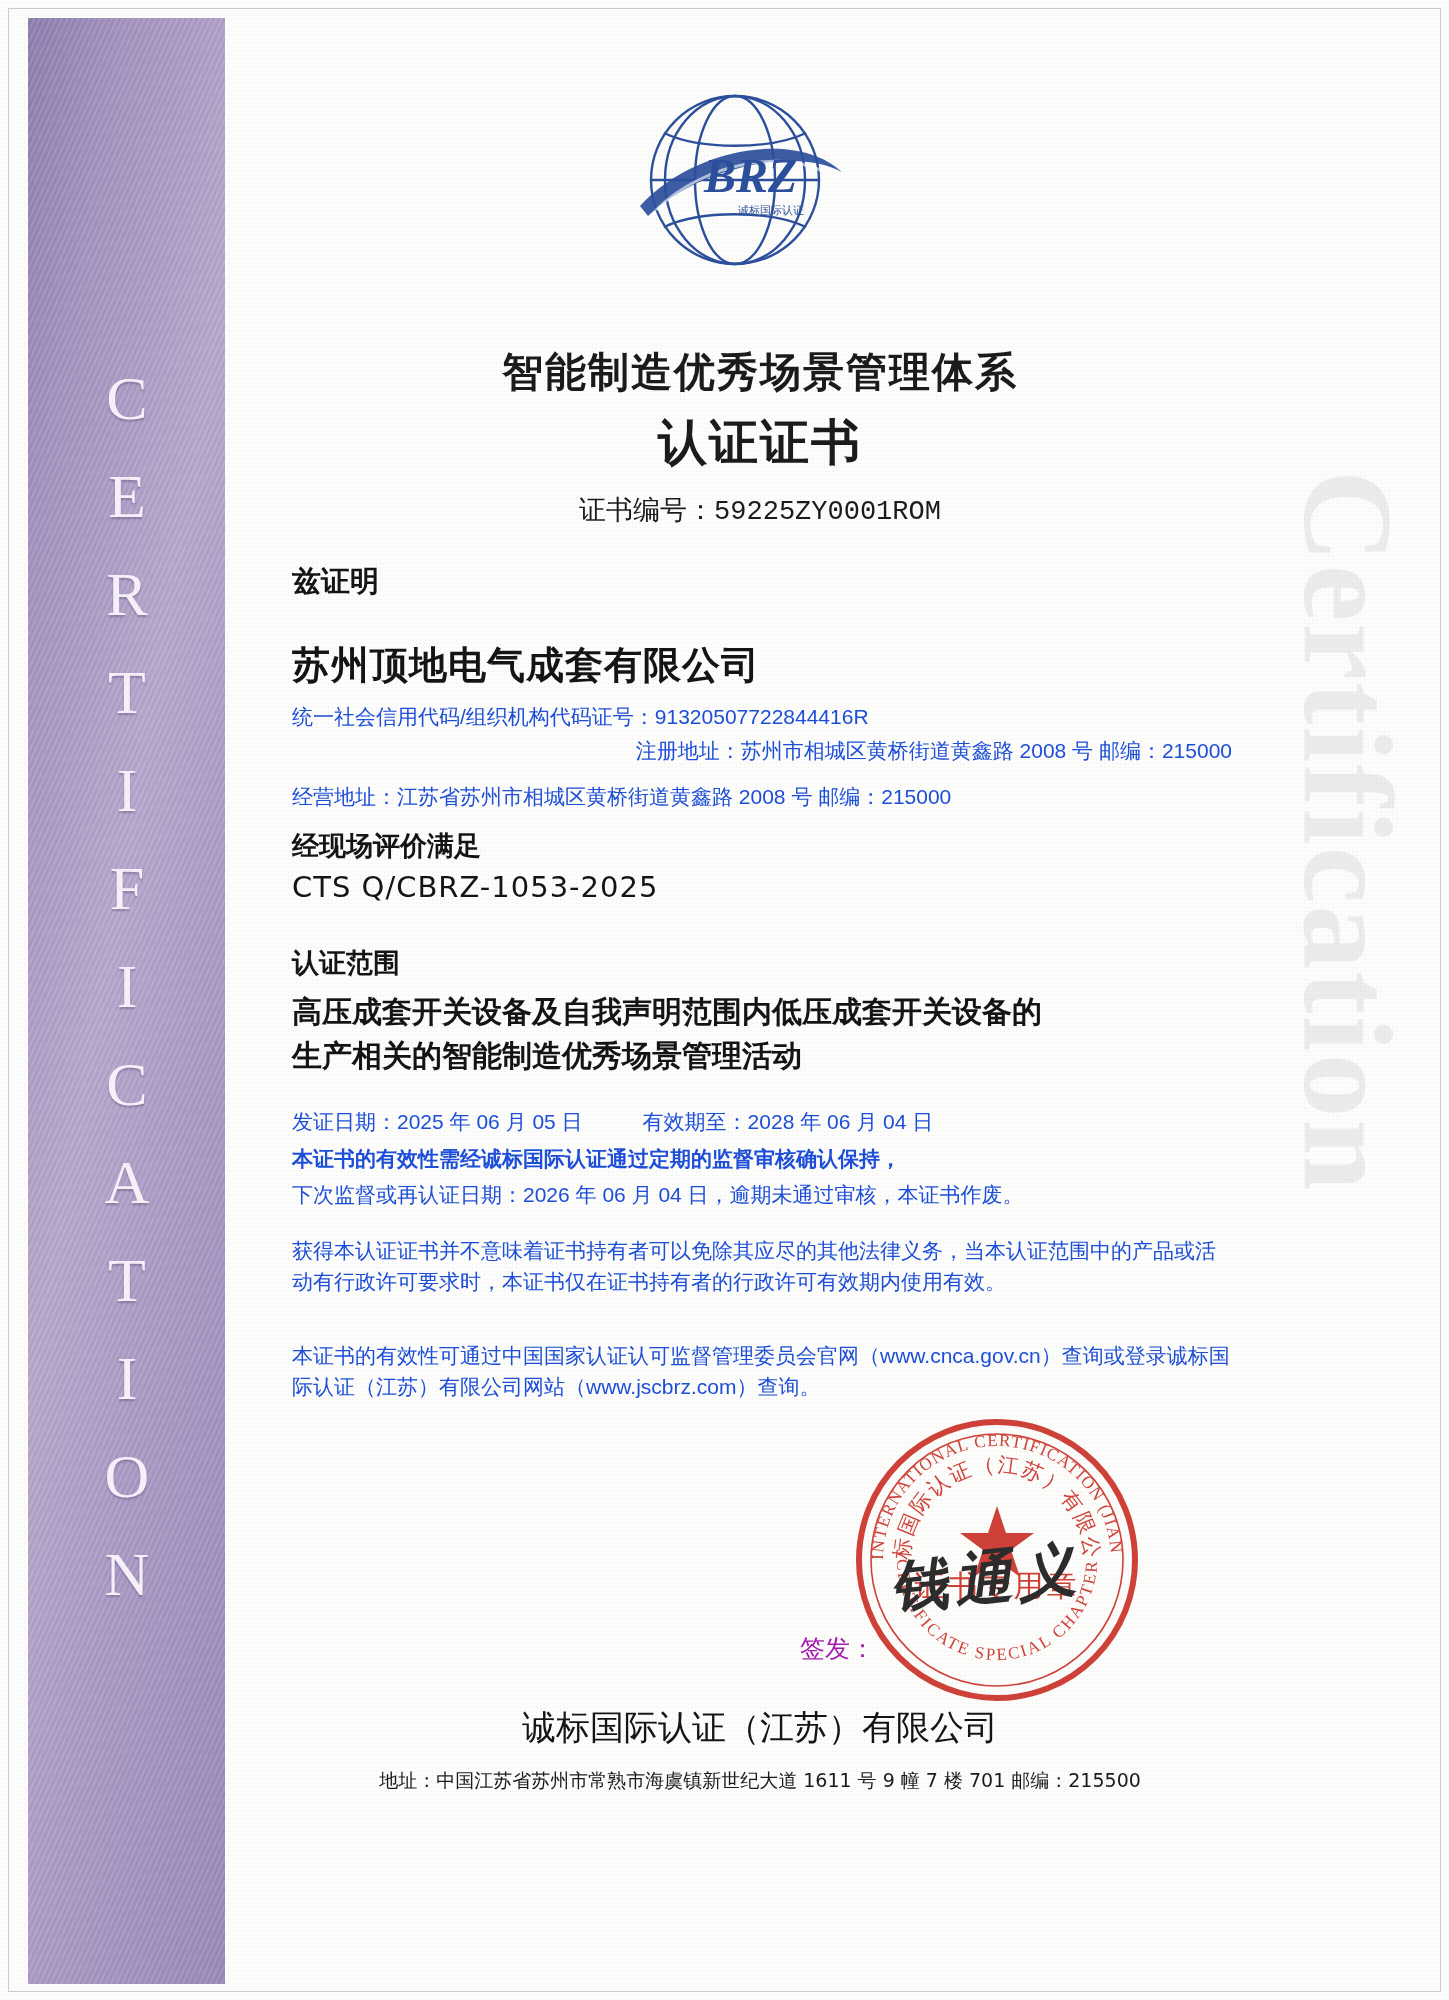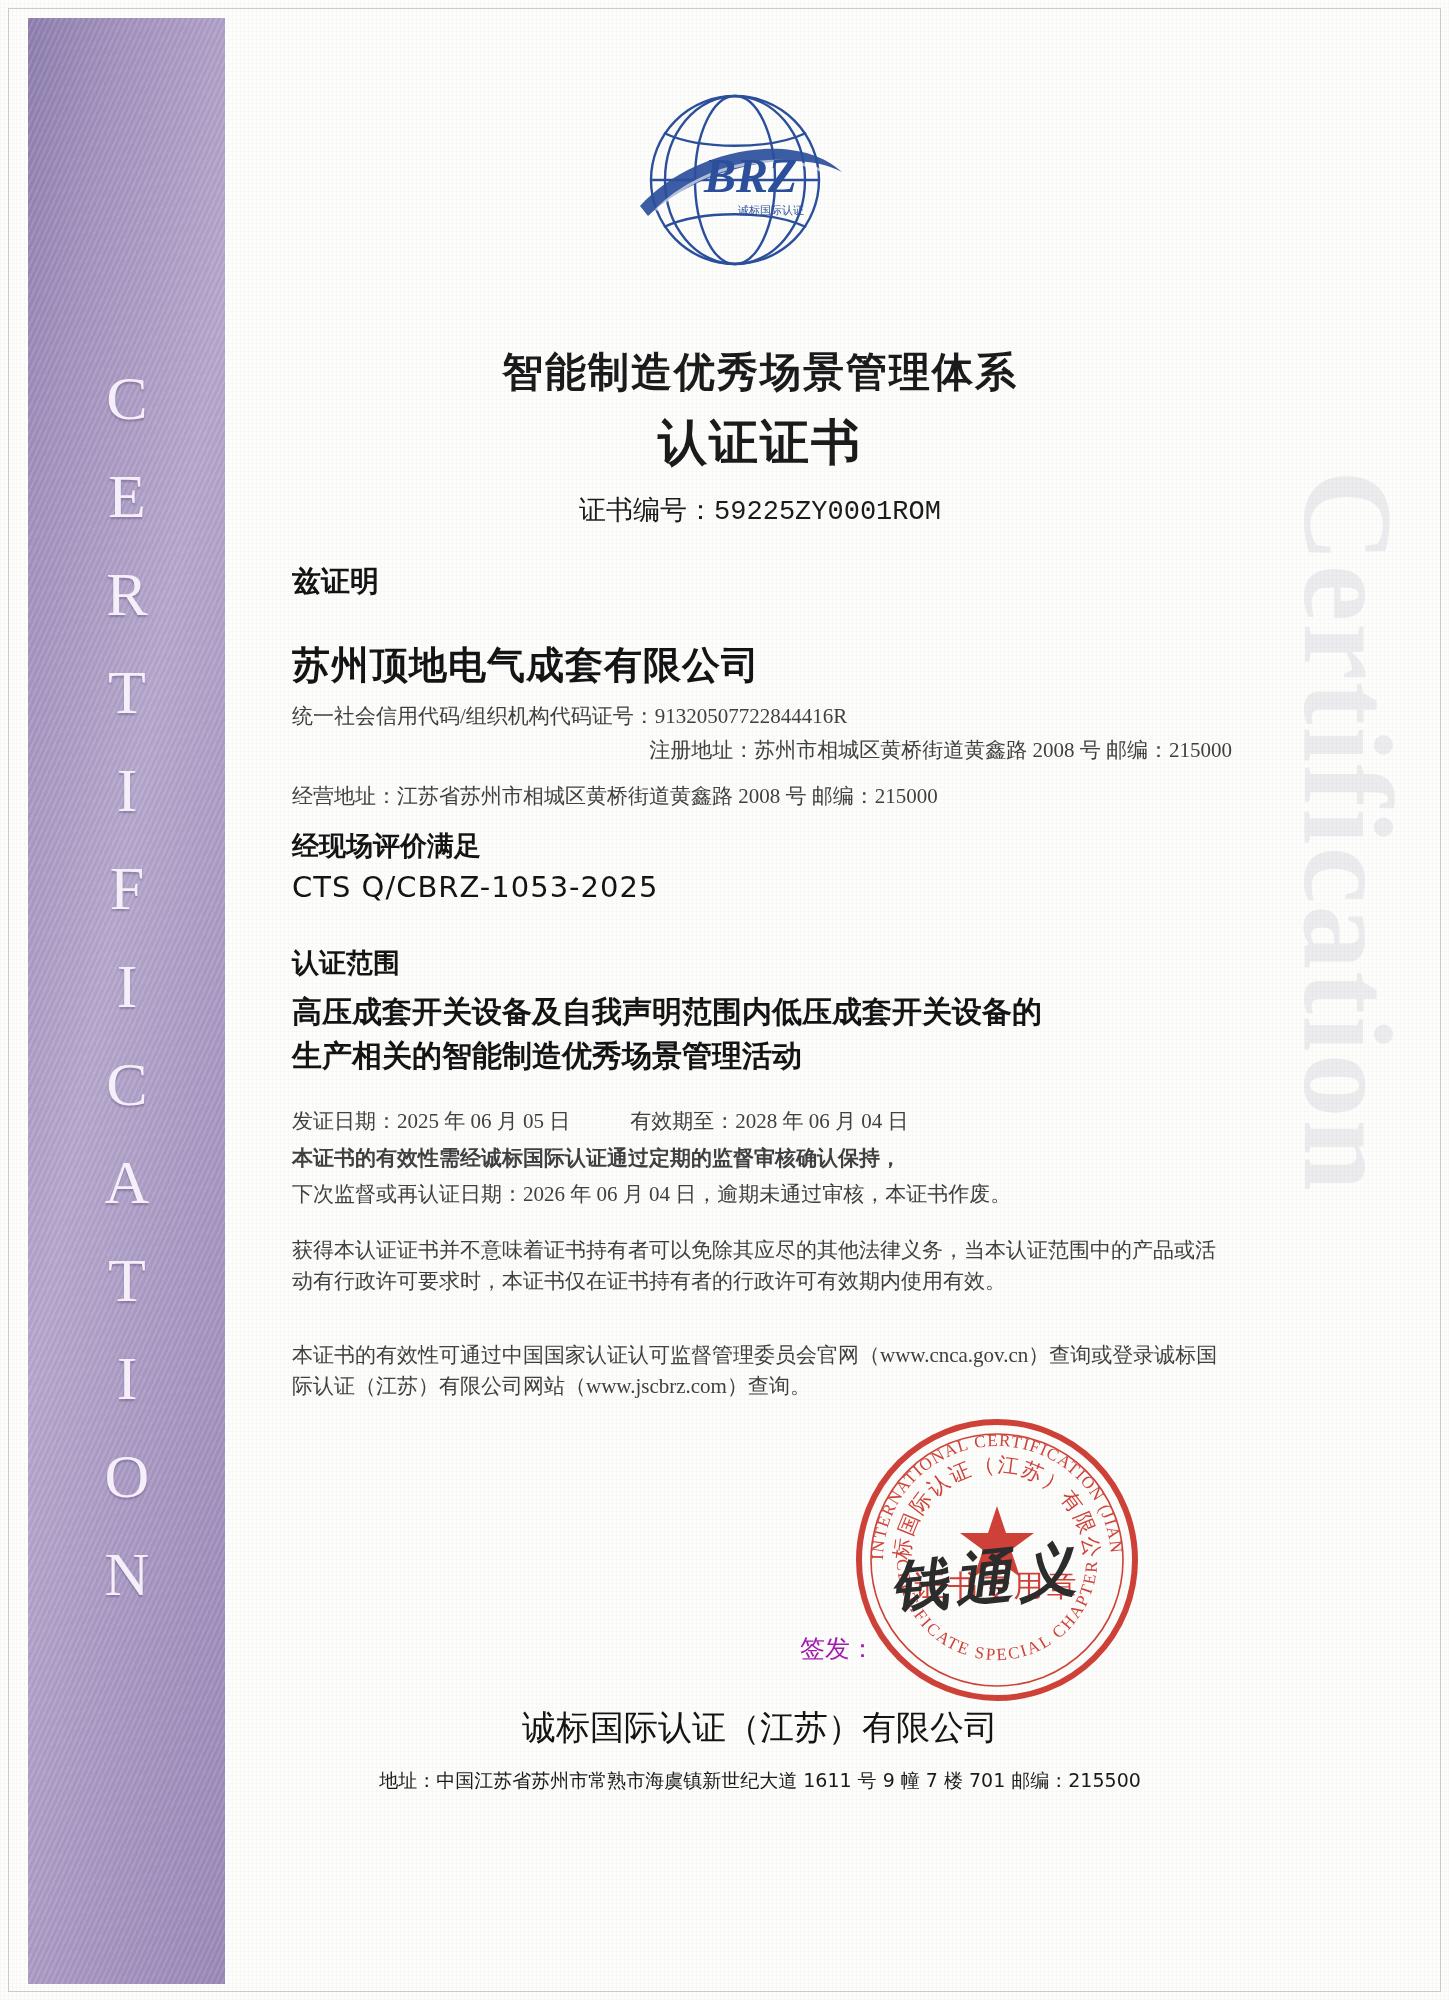--- a/index.html
+++ b/index.html
@@ -131,22 +131,22 @@
   }
   .lbl-bold {
     font-family: "DejaVu Sans", "Liberation Sans", sans-serif;
     font-weight: bold;
   }
   #hereby { top: 562px; font-size: 29px; }
   #company { top: 640px; font-size: 38px; letter-spacing: 1px; }
   .small-line {
     font-size: 21px;
     line-height: 33px;
-    font-family: Liberation Serif, serif;
-    color: #404040;
+    font-family: Liberation Sans, sans-serif;
+    color: #1d4ed8;
   }
   #reg-code  { top: 700px; }
   #reg-addr  { top: 734px; text-align: right; }
   #op-addr   { top: 780px; }
   #eval-head { top: 828px; font-size: 27px; }
   #standard  { top: 870px; font-size: 29px; letter-spacing: 1px; font-family: "DejaVu Sans", "Liberation Sans", sans-serif;}
   #scope-head{ top: 945px; font-size: 27px; }
   #scope-1   { top: 990px; font-size: 30px; line-height: 44px; }
   #scope-2   { top: 1034px; font-size: 30px; line-height: 44px; }
   #dates-row { top: 1105px; font-size: 21px; }

